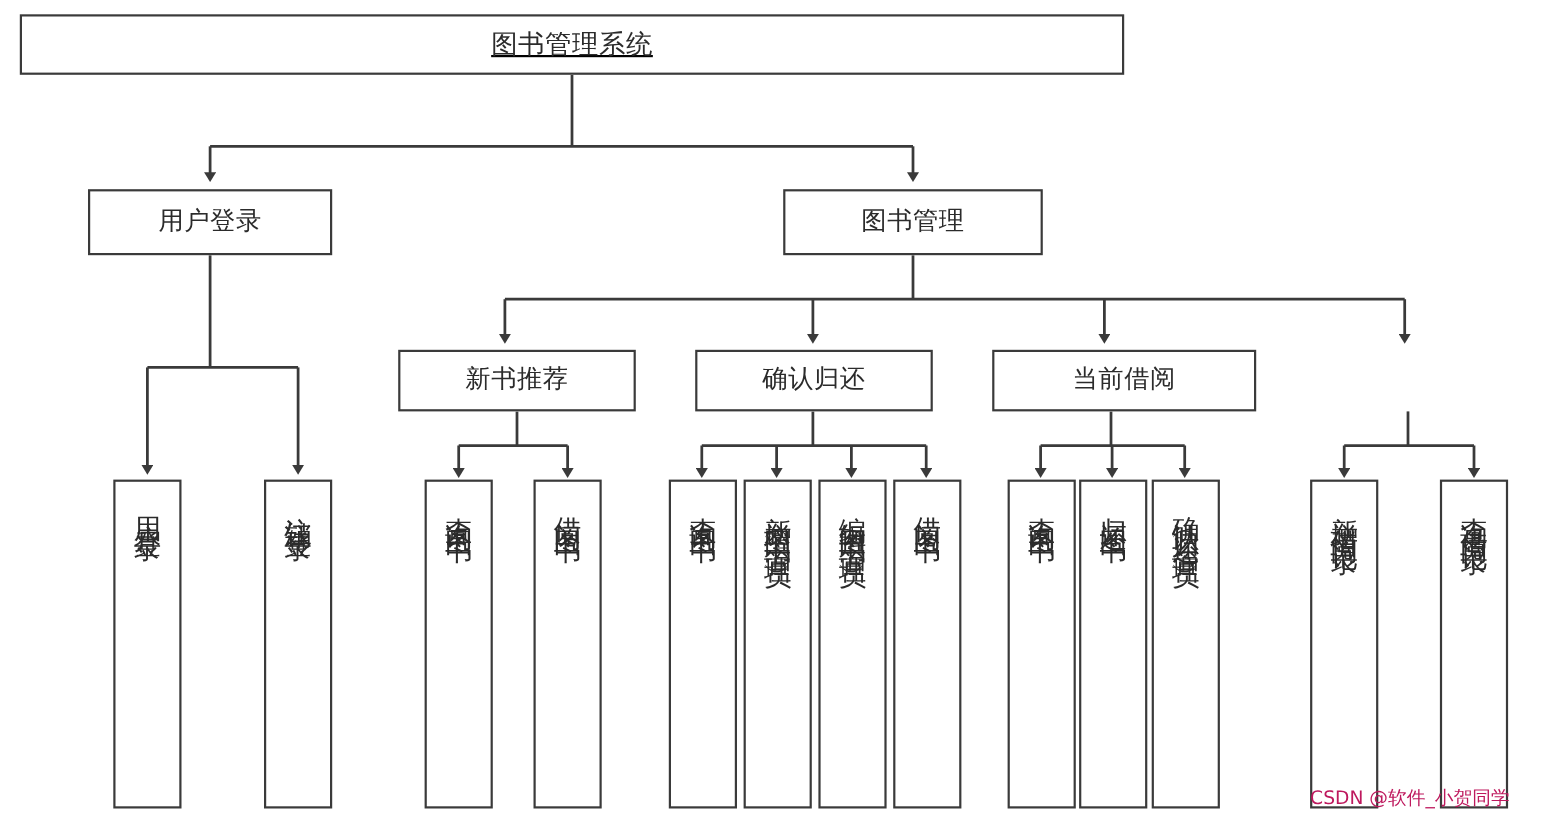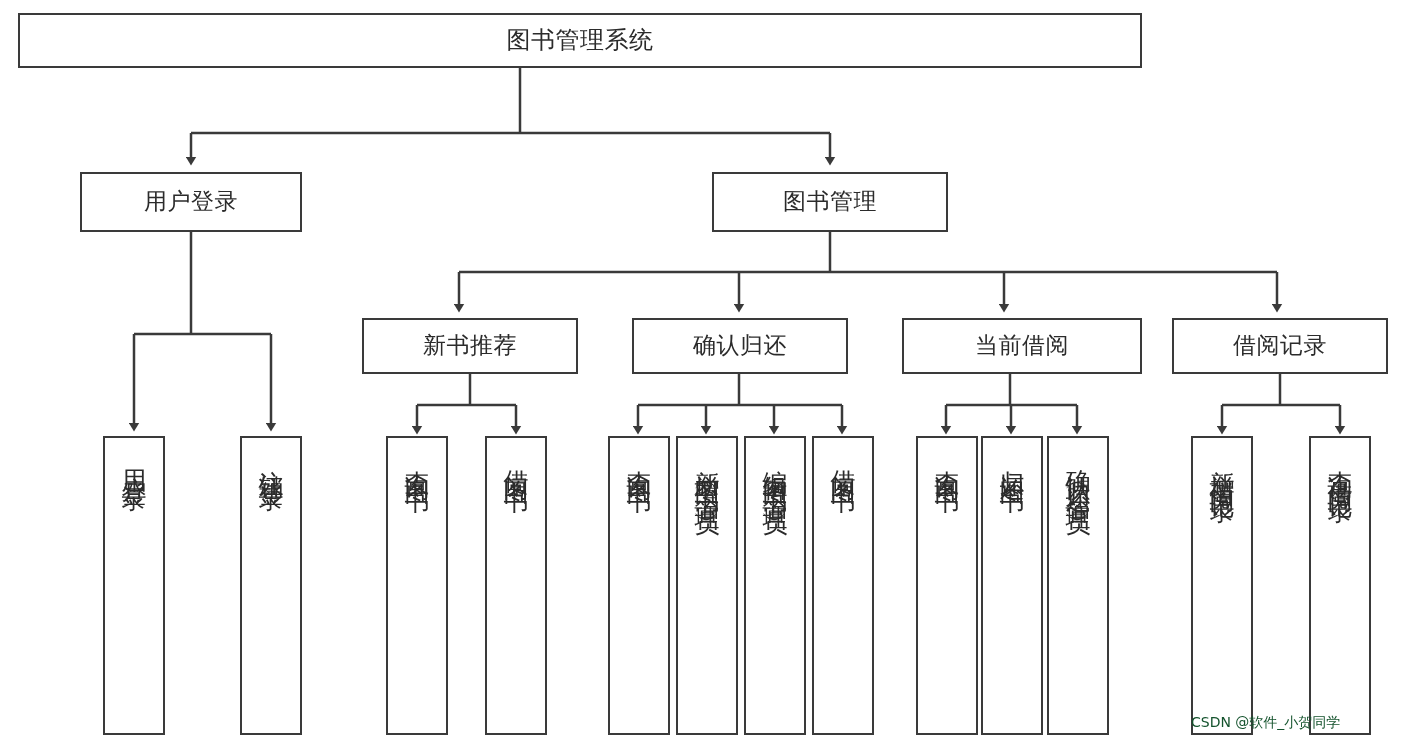--- a/index.html
+++ b/index.html
@@ -55,22 +55,22 @@
   .vert .node-label {
     writing-mode: vertical-rl;
     text-orientation: upright;
     font-size: 25px;
     letter-spacing: 6px;
     line-height: 1;
     display: block;
   }
   .watermark {
     position: absolute;
-    color: #14532d;
-    font-size: 14px;
+    color: #be185d;
+    font-size: 17px;
     z-index: 9;
     white-space: nowrap;
     font-family: "DejaVu Sans", "Liberation Sans", sans-serif;
   }
 </style>
 </head>
 <body>
 
 <div id="canvas">
 
@@ -117,21 +117,21 @@
       <path d="M1011,405 L1011,427" marker-end="url(#arrow)"></path>
       <path d="M1077,405 L1077,427" marker-end="url(#arrow)"></path>
 
       <path d="M1280,374 L1280,405"></path>
       <path d="M1222,405 L1340,405"></path>
       <path d="M1222,405 L1222,427" marker-end="url(#arrow)"></path>
       <path d="M1340,405 L1340,427" marker-end="url(#arrow)"></path>
     </g>
   </svg>
 
-  <div class="node horiz root" style="left:18px; top:13px; width:1124px; height:55px;">
+  <div class="node horiz root" style="left:18px; top:13px; width:1004px; height:55px;text-decoration:underline;">
     <span class="node-label">图书管理系统</span>
   </div>
 
   <div class="node horiz" style="left:80px; top:172px; width:222px; height:60px;">
     <span class="node-label">用户登录</span>
   </div>
 
   <div class="node horiz" style="left:712px; top:172px; width:236px; height:60px;">
     <span class="node-label">图书管理</span>
   </div>
@@ -141,23 +141,20 @@
   </div>
 
   <div class="node horiz" style="left:632px; top:318px; width:216px; height:56px;">
     <span class="node-label">确认归还</span>
   </div>
 
   <div class="node horiz" style="left:902px; top:318px; width:240px; height:56px;">
     <span class="node-label">当前借阅</span>
   </div>
 
-  <div class="node horiz" style="left:1172px; top:318px; width:216px; height:56px;">
-    <span class="node-label">借阅记录</span>
-  </div>
 
   <div class="node vert" style="left:103px; top:436px; width:62px; height:299px;">
     <span class="node-label">用户登录</span>
   </div>
 
   <div class="node vert" style="left:240px; top:436px; width:62px; height:299px;">
     <span class="node-label">注销登录</span>
   </div>
 
   <div class="node vert" style="left:386px; top:436px; width:62px; height:299px;">

